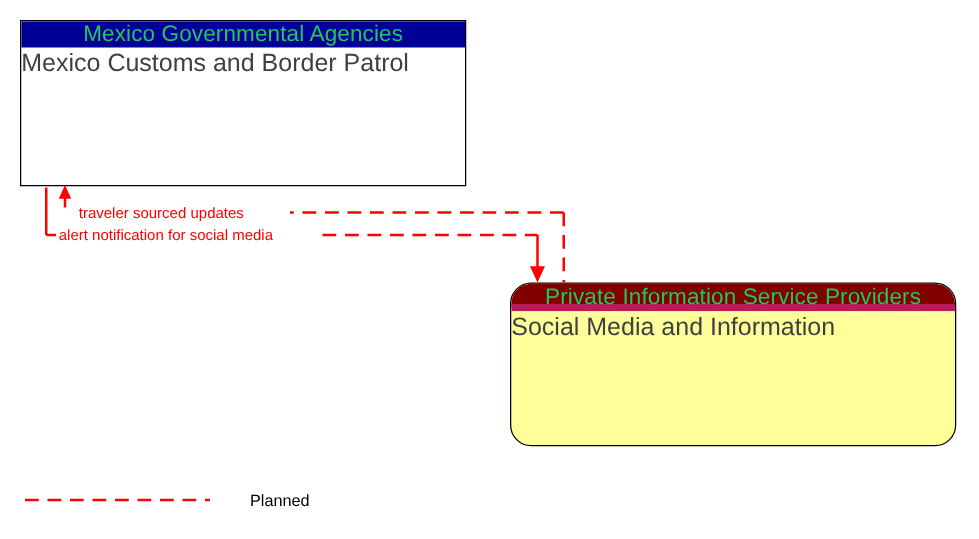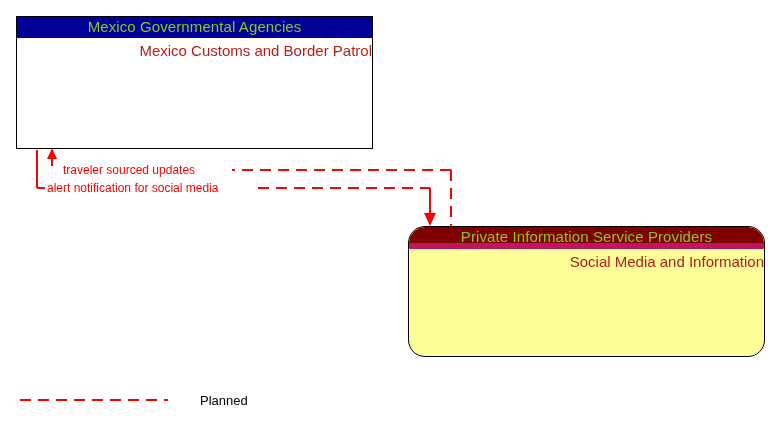--- a/index.html
+++ b/index.html
@@ -26,33 +26,33 @@
   .node {
     position: absolute;
     box-sizing: border-box;
     border: 1px solid #000000;
     overflow: hidden;
   }
   .node-header {
     box-sizing: border-box;
     width: 100%;
     text-align: center;
-    color: #84cc16;
-    font-size: 15px;
+    color: #22c55e;
+    font-size: 18px;
     line-height: 20px;
     height: 21px;
     white-space: nowrap;
     letter-spacing: 0.1px;
   }
   .node-title {
     box-sizing: border-box;
     width: 100%;
-    text-align: right;
-    color: #b91c1c;
-    font-size: 15px;
+    text-align: left;
+    color: #404040;
+    font-size: 20px;
     line-height: 22px;
     padding-top: 2px;
     white-space: nowrap;
   }
 
   
   #node-agency {
     left: 16px;
     top: 16px;
     width: 357px;

